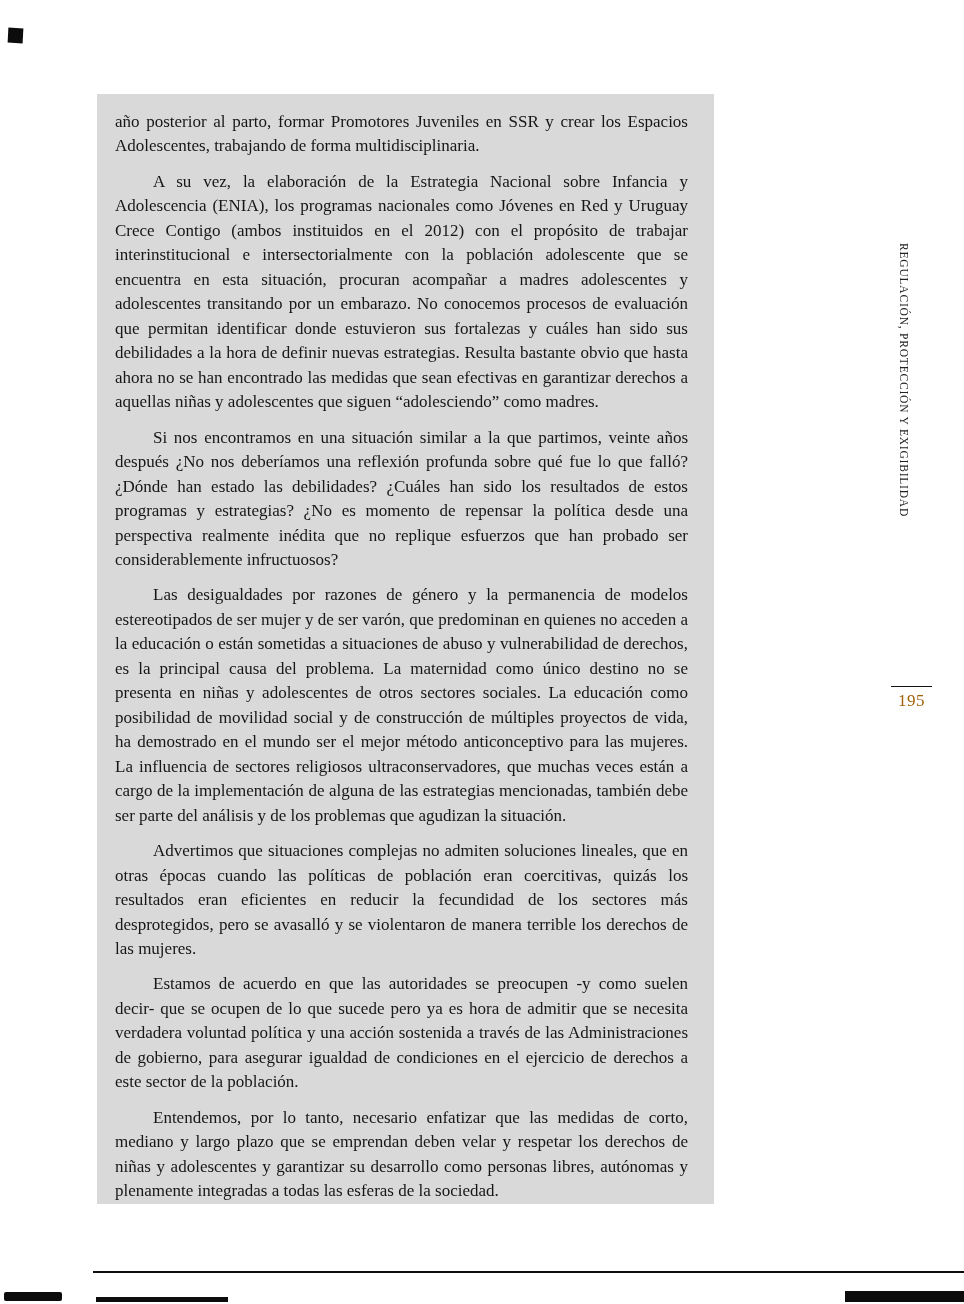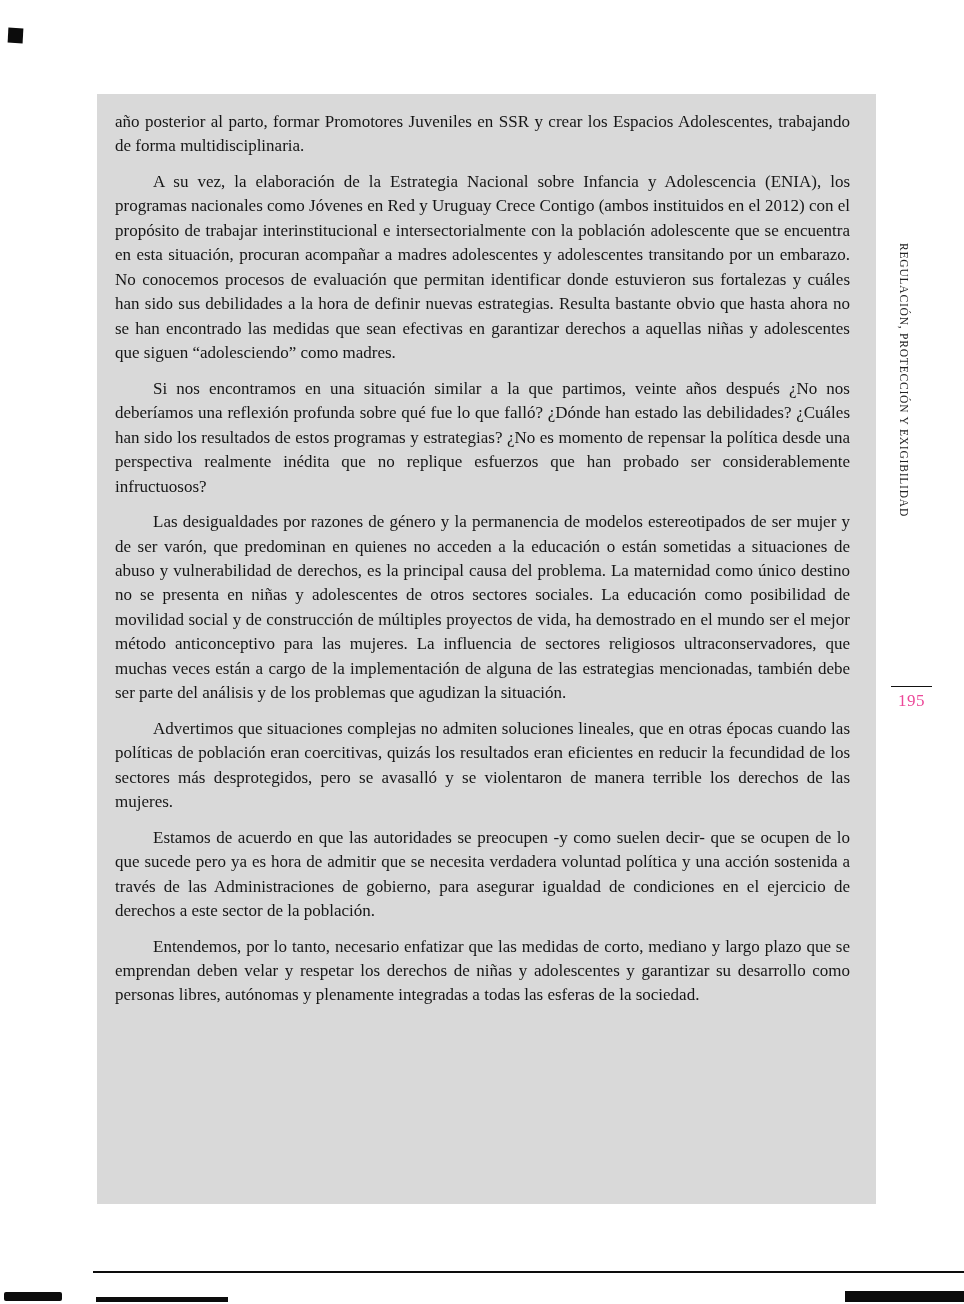--- a/index.html
+++ b/index.html
@@ -13,21 +13,21 @@
   }
   .page {
     position: absolute;
     inset: 0;
     background: #ffffff;
   }
   .content-box {
     position: absolute;
     left: 97px;
     top: 94px;
-    width: 779px;
+    width: 617px;
     height: 1110px;
     background: #d9d9d9;
     box-sizing: border-box;
     padding: 16px 26px 0 18px;
     overflow: hidden;
   }
   .para {
     margin: 0 0 11px 0;
     font-size: 17px;
     line-height: 1.44;
@@ -58,21 +58,21 @@
     width: 41px;
     text-align: center;
   }
   .folio-rule {
     border-top: 1.5px solid #111111;
     height: 0;
     margin-bottom: 4px;
   }
   .folio-number {
     font-size: 17px;
-    color: #ec4899;
+    color: #a16207;
     letter-spacing: 0.5px;
   }
   .artifact {
     position: absolute;
     background: #0c0c0c;
   }
   .artifact.corner-tl { left: 8px; top: 28px; width: 15px; height: 15px; transform: rotate(3deg); }
   .artifact.bottom-rule { left: 93px; top: 1271px; width: 871px; height: 2px; }
   .artifact.edge-a { left: 4px; top: 1292px; width: 58px; height: 9px; border-radius: 2px; }
   .artifact.edge-b { left: 96px; top: 1297px; width: 132px; height: 5px; }

